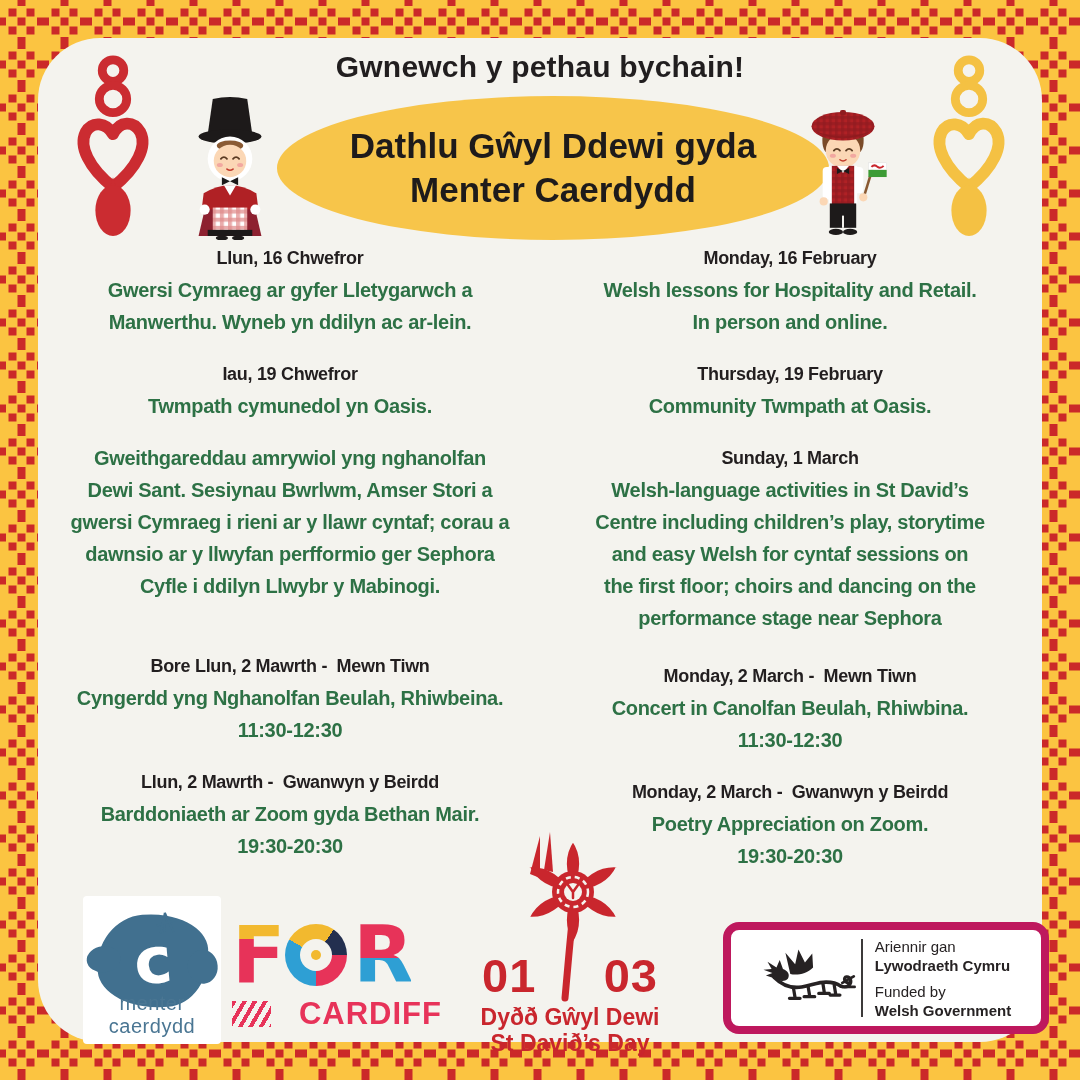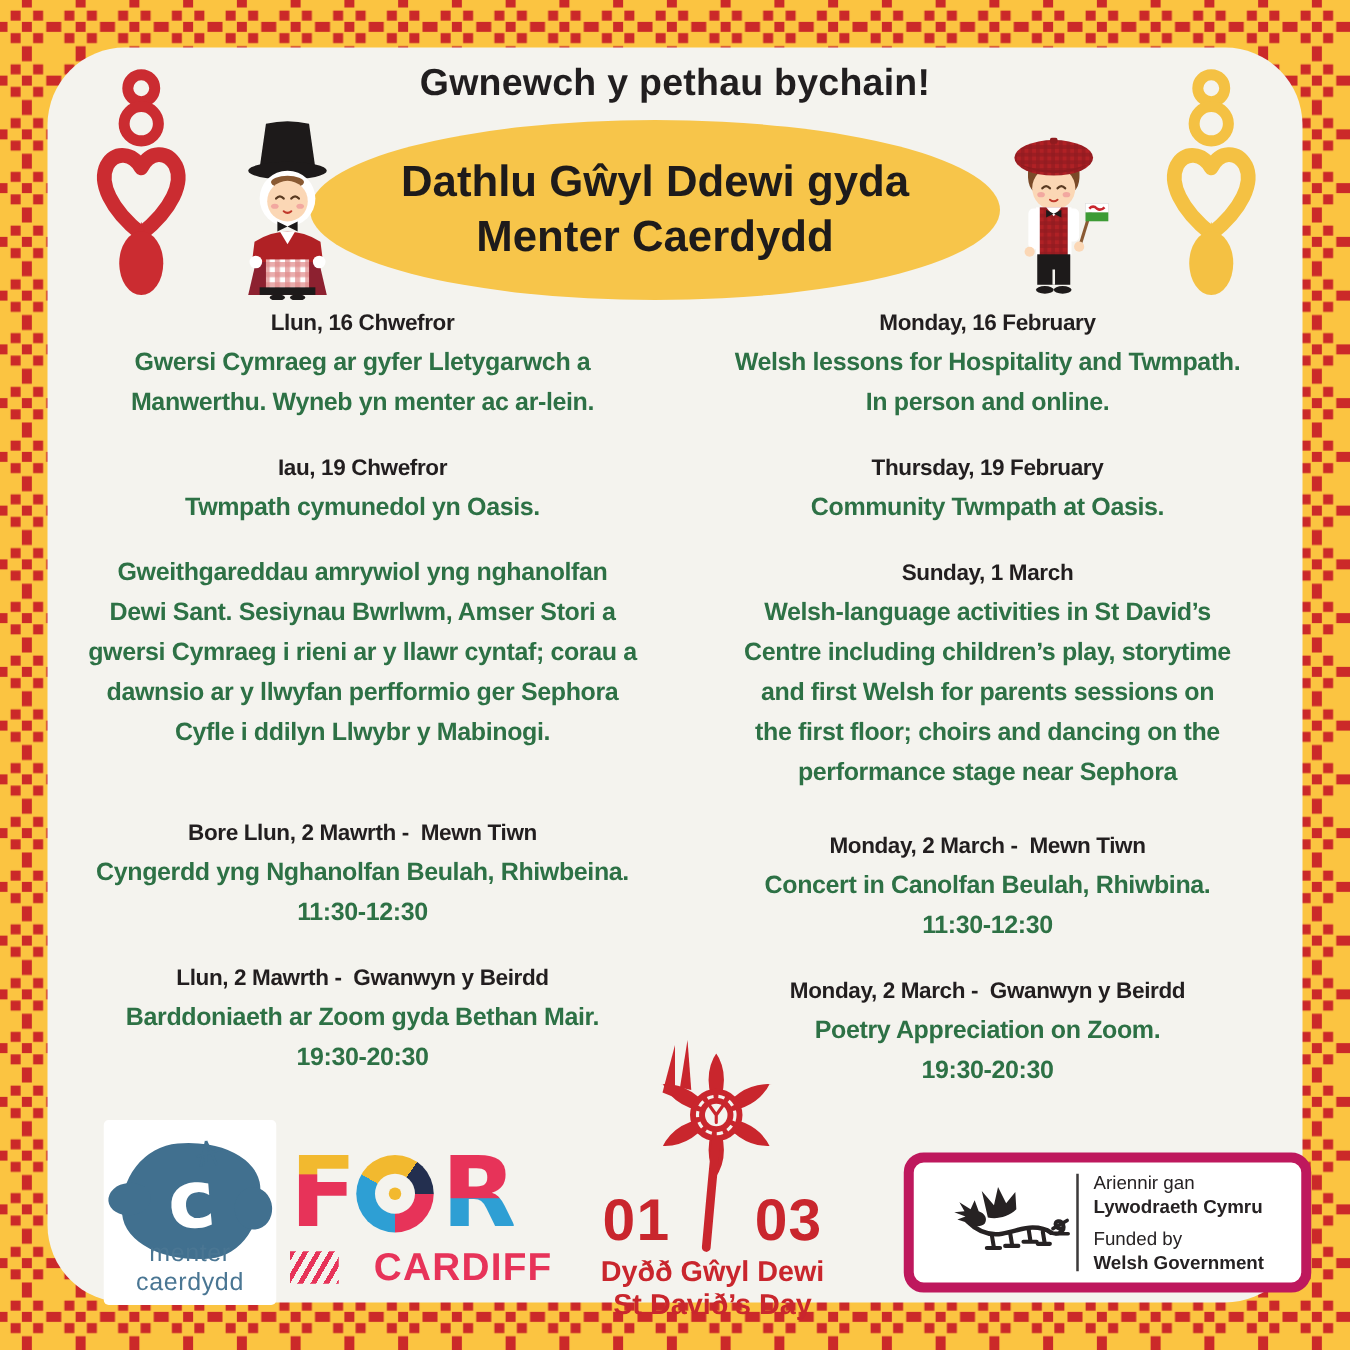--- a/index.html
+++ b/index.html
@@ -8,21 +8,21 @@
 
   .poster { position:relative; width:1080px; height:1080px; overflow:hidden; background:#fde047; }
   .border-pattern { position:absolute; inset:0; }
 
   .card { position:absolute; left:38px; top:38px; width:1004px; height:1004px;
           background:#F4F3EE; border-radius:62px; }
 
   .tagline { position:absolute; top:50px; left:0; width:1080px; text-align:center;
              font-size:30px; font-weight:800; color:#211E1F; letter-spacing:.2px; }
 
-  .title-oval { position:absolute; left:248px; top:96px; width:552px; height:144px;
+  .title-oval { position:absolute; left:277px; top:96px; width:552px; height:144px;
                 background:#F7C54A; border-radius:50%;
                 display:flex; flex-direction:column; align-items:center; justify-content:center; }
   .title-oval .t-line { font-size:35px; font-weight:800; color:#1E1B1B; line-height:44px; white-space:pre; }
 
   .spoon { position:absolute; top:52px; }
   .spoon.red { left:68px; }
   .spoon.yellow { left:924px; }
 
   .lady { position:absolute; left:179px; top:96px; }
   .boy  { position:absolute; left:792px; top:110px; }
@@ -223,21 +223,21 @@
     <ellipse cx="43" cy="120" rx="7" ry="3" fill="#1D1A1A"></ellipse>
     <ellipse cx="57" cy="120" rx="7" ry="3" fill="#1D1A1A"></ellipse>
   </svg>
 
   <div class="columns">
 
     <div class="col">
       <div class="event">
         <div class="event-heading">Llun, 16 Chwefror</div>
         <div class="event-line">Gwersi Cymraeg ar gyfer Lletygarwch a</div>
-        <div class="event-line">Manwerthu. Wyneb yn menter ac ar-lein.</div>
+        <div class="event-line">Manwerthu. Wyneb yn ddilyn ac ar-lein.</div>
       </div>
       <div class="event">
         <div class="event-heading">Iau, 19 Chwefror</div>
         <div class="event-line">Twmpath cymunedol yn Oasis.</div>
       </div>
       <div class="event sp-l">
         <div class="event-line">Gweithgareddau amrywiol yng nghanolfan</div>
         <div class="event-line">Dewi Sant. Sesiynau Bwrlwm, Amser Stori a</div>
         <div class="event-line">gwersi Cymraeg i rieni ar y llawr cyntaf; corau a</div>
         <div class="event-line">dawnsio ar y llwyfan perfformio ger Sephora</div>
@@ -251,32 +251,32 @@
       <div class="event">
         <div class="event-heading">Llun, 2 Mawrth -  Gwanwyn y Beirdd</div>
         <div class="event-line">Barddoniaeth ar Zoom gyda Bethan Mair.</div>
         <div class="event-line">19:30-20:30</div>
       </div>
     </div>
 
     <div class="col">
       <div class="event">
         <div class="event-heading">Monday, 16 February</div>
-        <div class="event-line">Welsh lessons for Hospitality and Twmpath.</div>
+        <div class="event-line">Welsh lessons for Hospitality and Retail.</div>
         <div class="event-line">In person and online.</div>
       </div>
       <div class="event">
         <div class="event-heading">Thursday, 19 February</div>
         <div class="event-line">Community Twmpath at Oasis.</div>
       </div>
       <div class="event sp-r">
         <div class="event-heading">Sunday, 1 March</div>
         <div class="event-line">Welsh-language activities in St David’s</div>
         <div class="event-line">Centre including children’s play, storytime</div>
-        <div class="event-line">and first Welsh for parents sessions on</div>
+        <div class="event-line">and easy Welsh for cyntaf sessions on</div>
         <div class="event-line">the first floor; choirs and dancing on the</div>
         <div class="event-line">performance stage near Sephora</div>
       </div>
       <div class="event">
         <div class="event-heading">Monday, 2 March -  Mewn Tiwn</div>
         <div class="event-line">Concert in Canolfan Beulah, Rhiwbina.</div>
         <div class="event-line">11:30-12:30</div>
       </div>
       <div class="event">
         <div class="event-heading">Monday, 2 March -  Gwanwyn y Beirdd</div>

